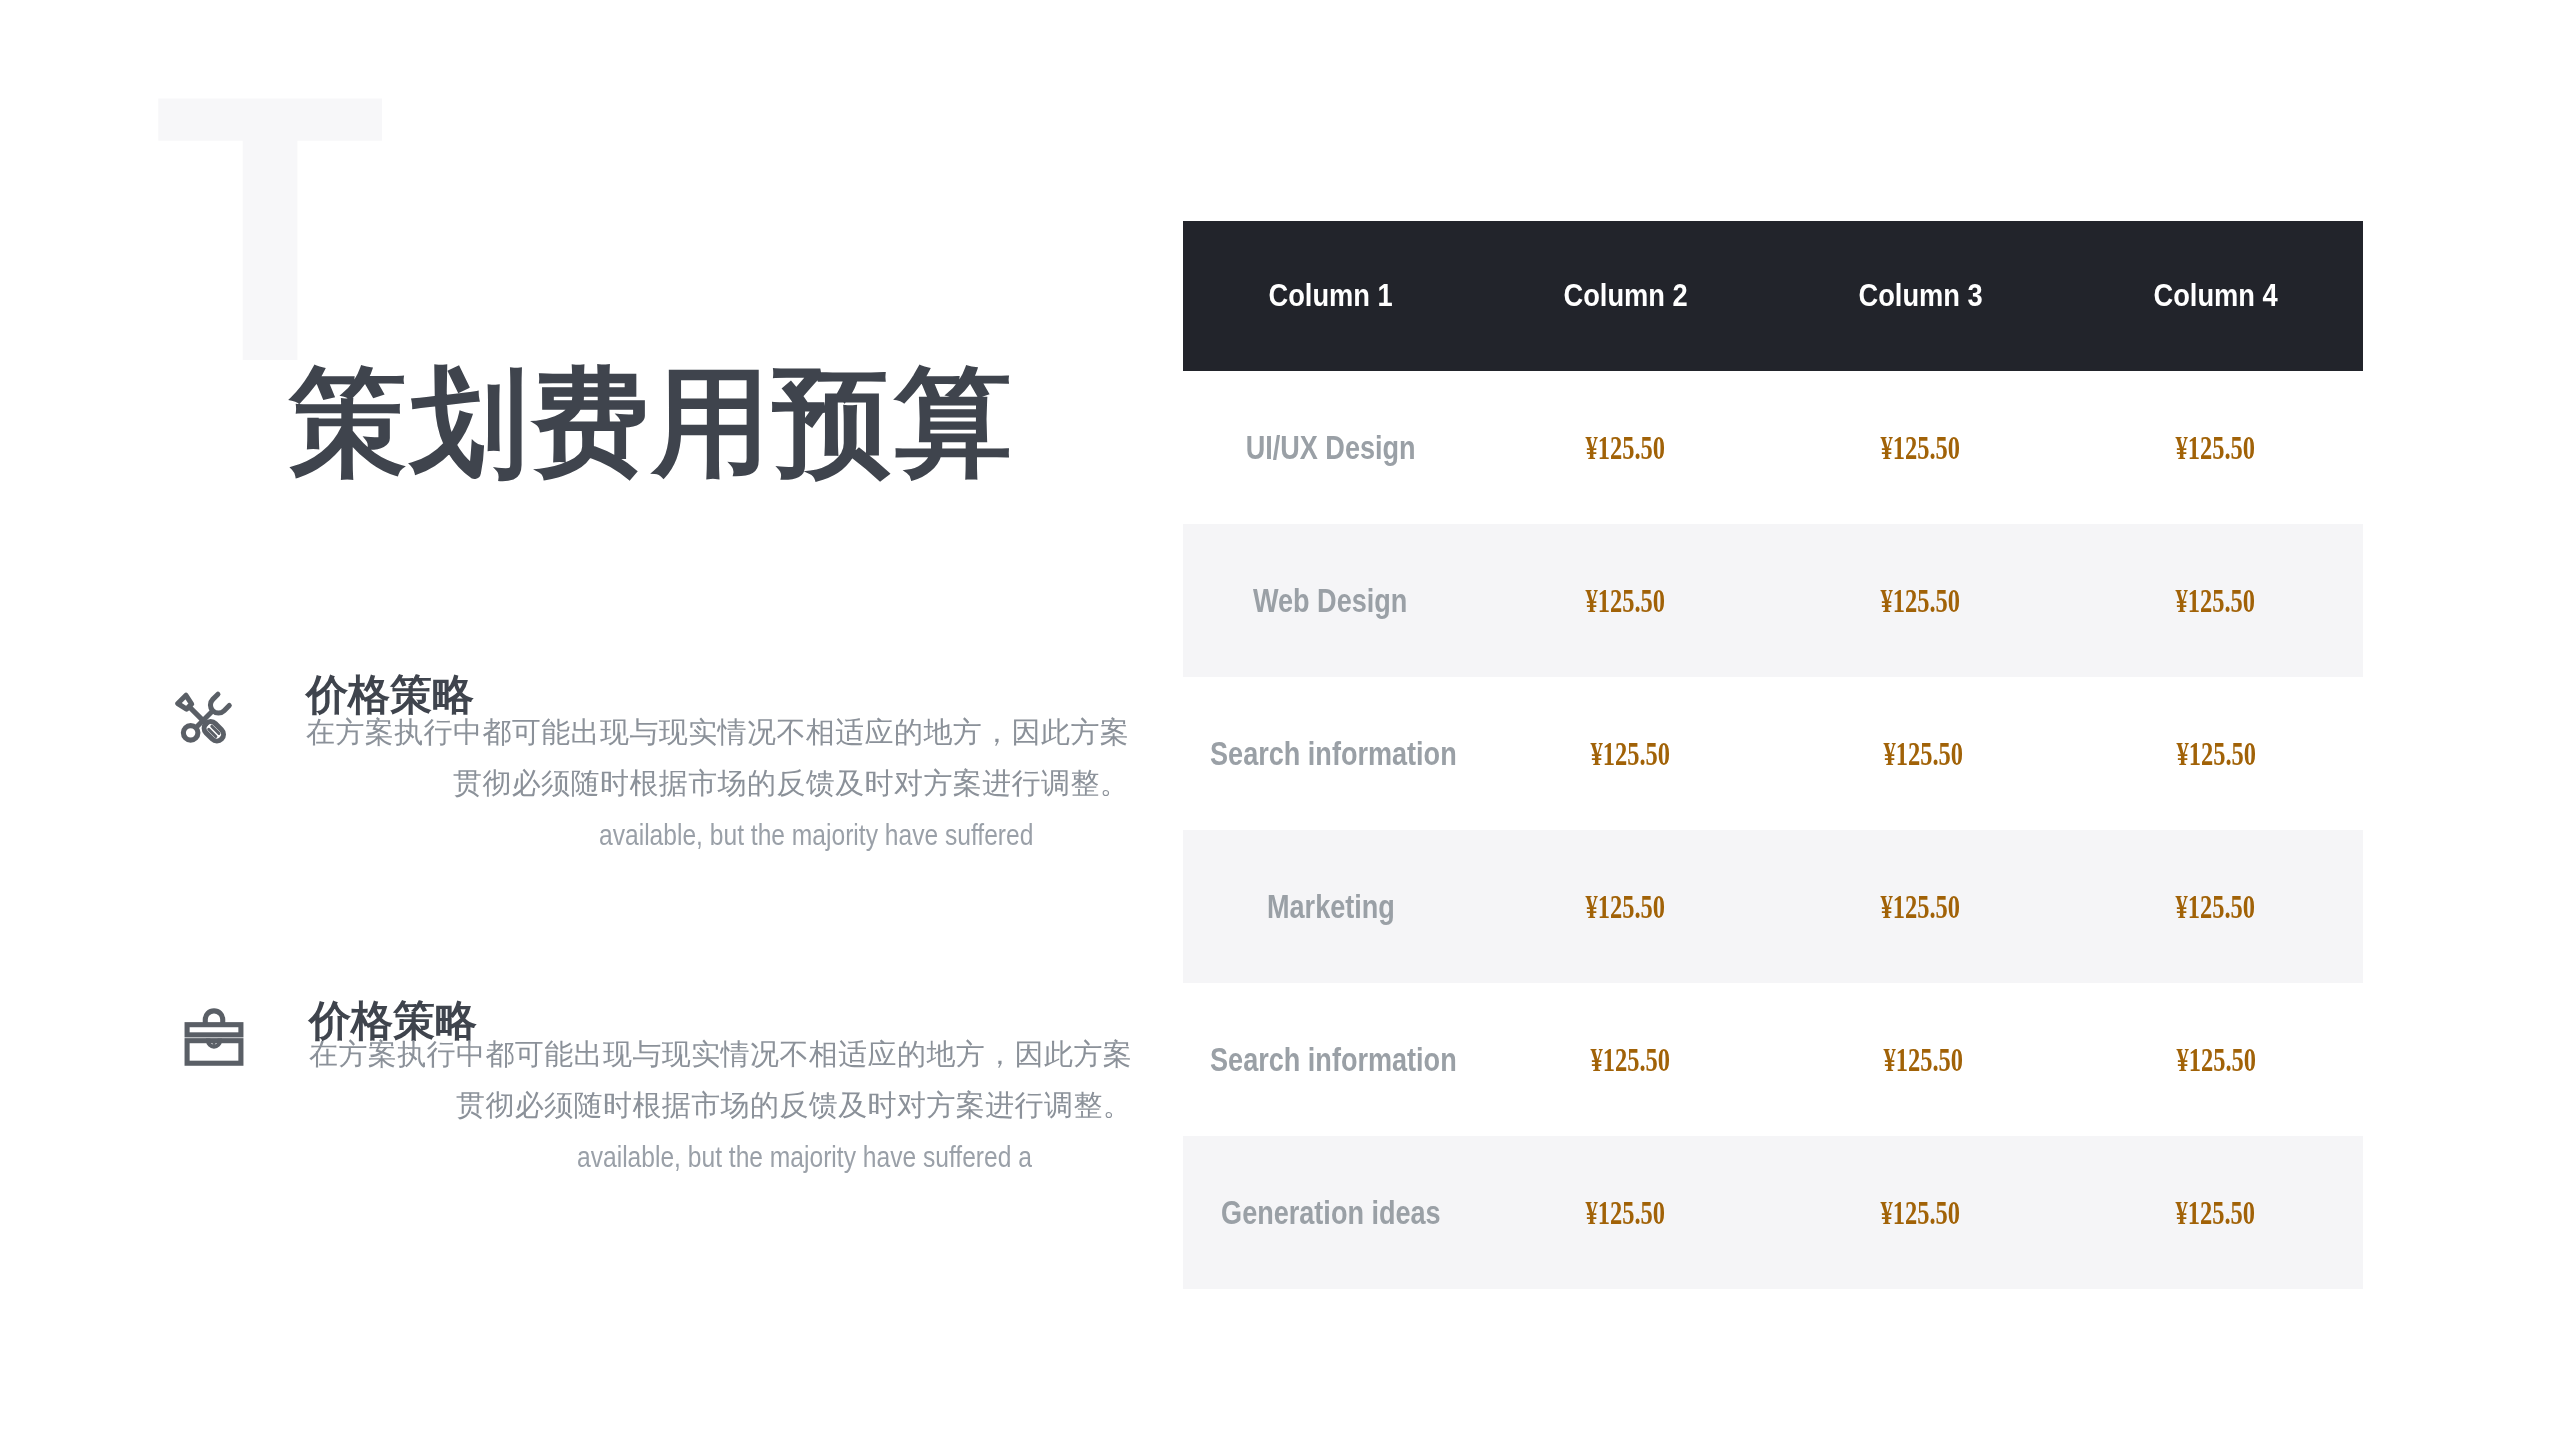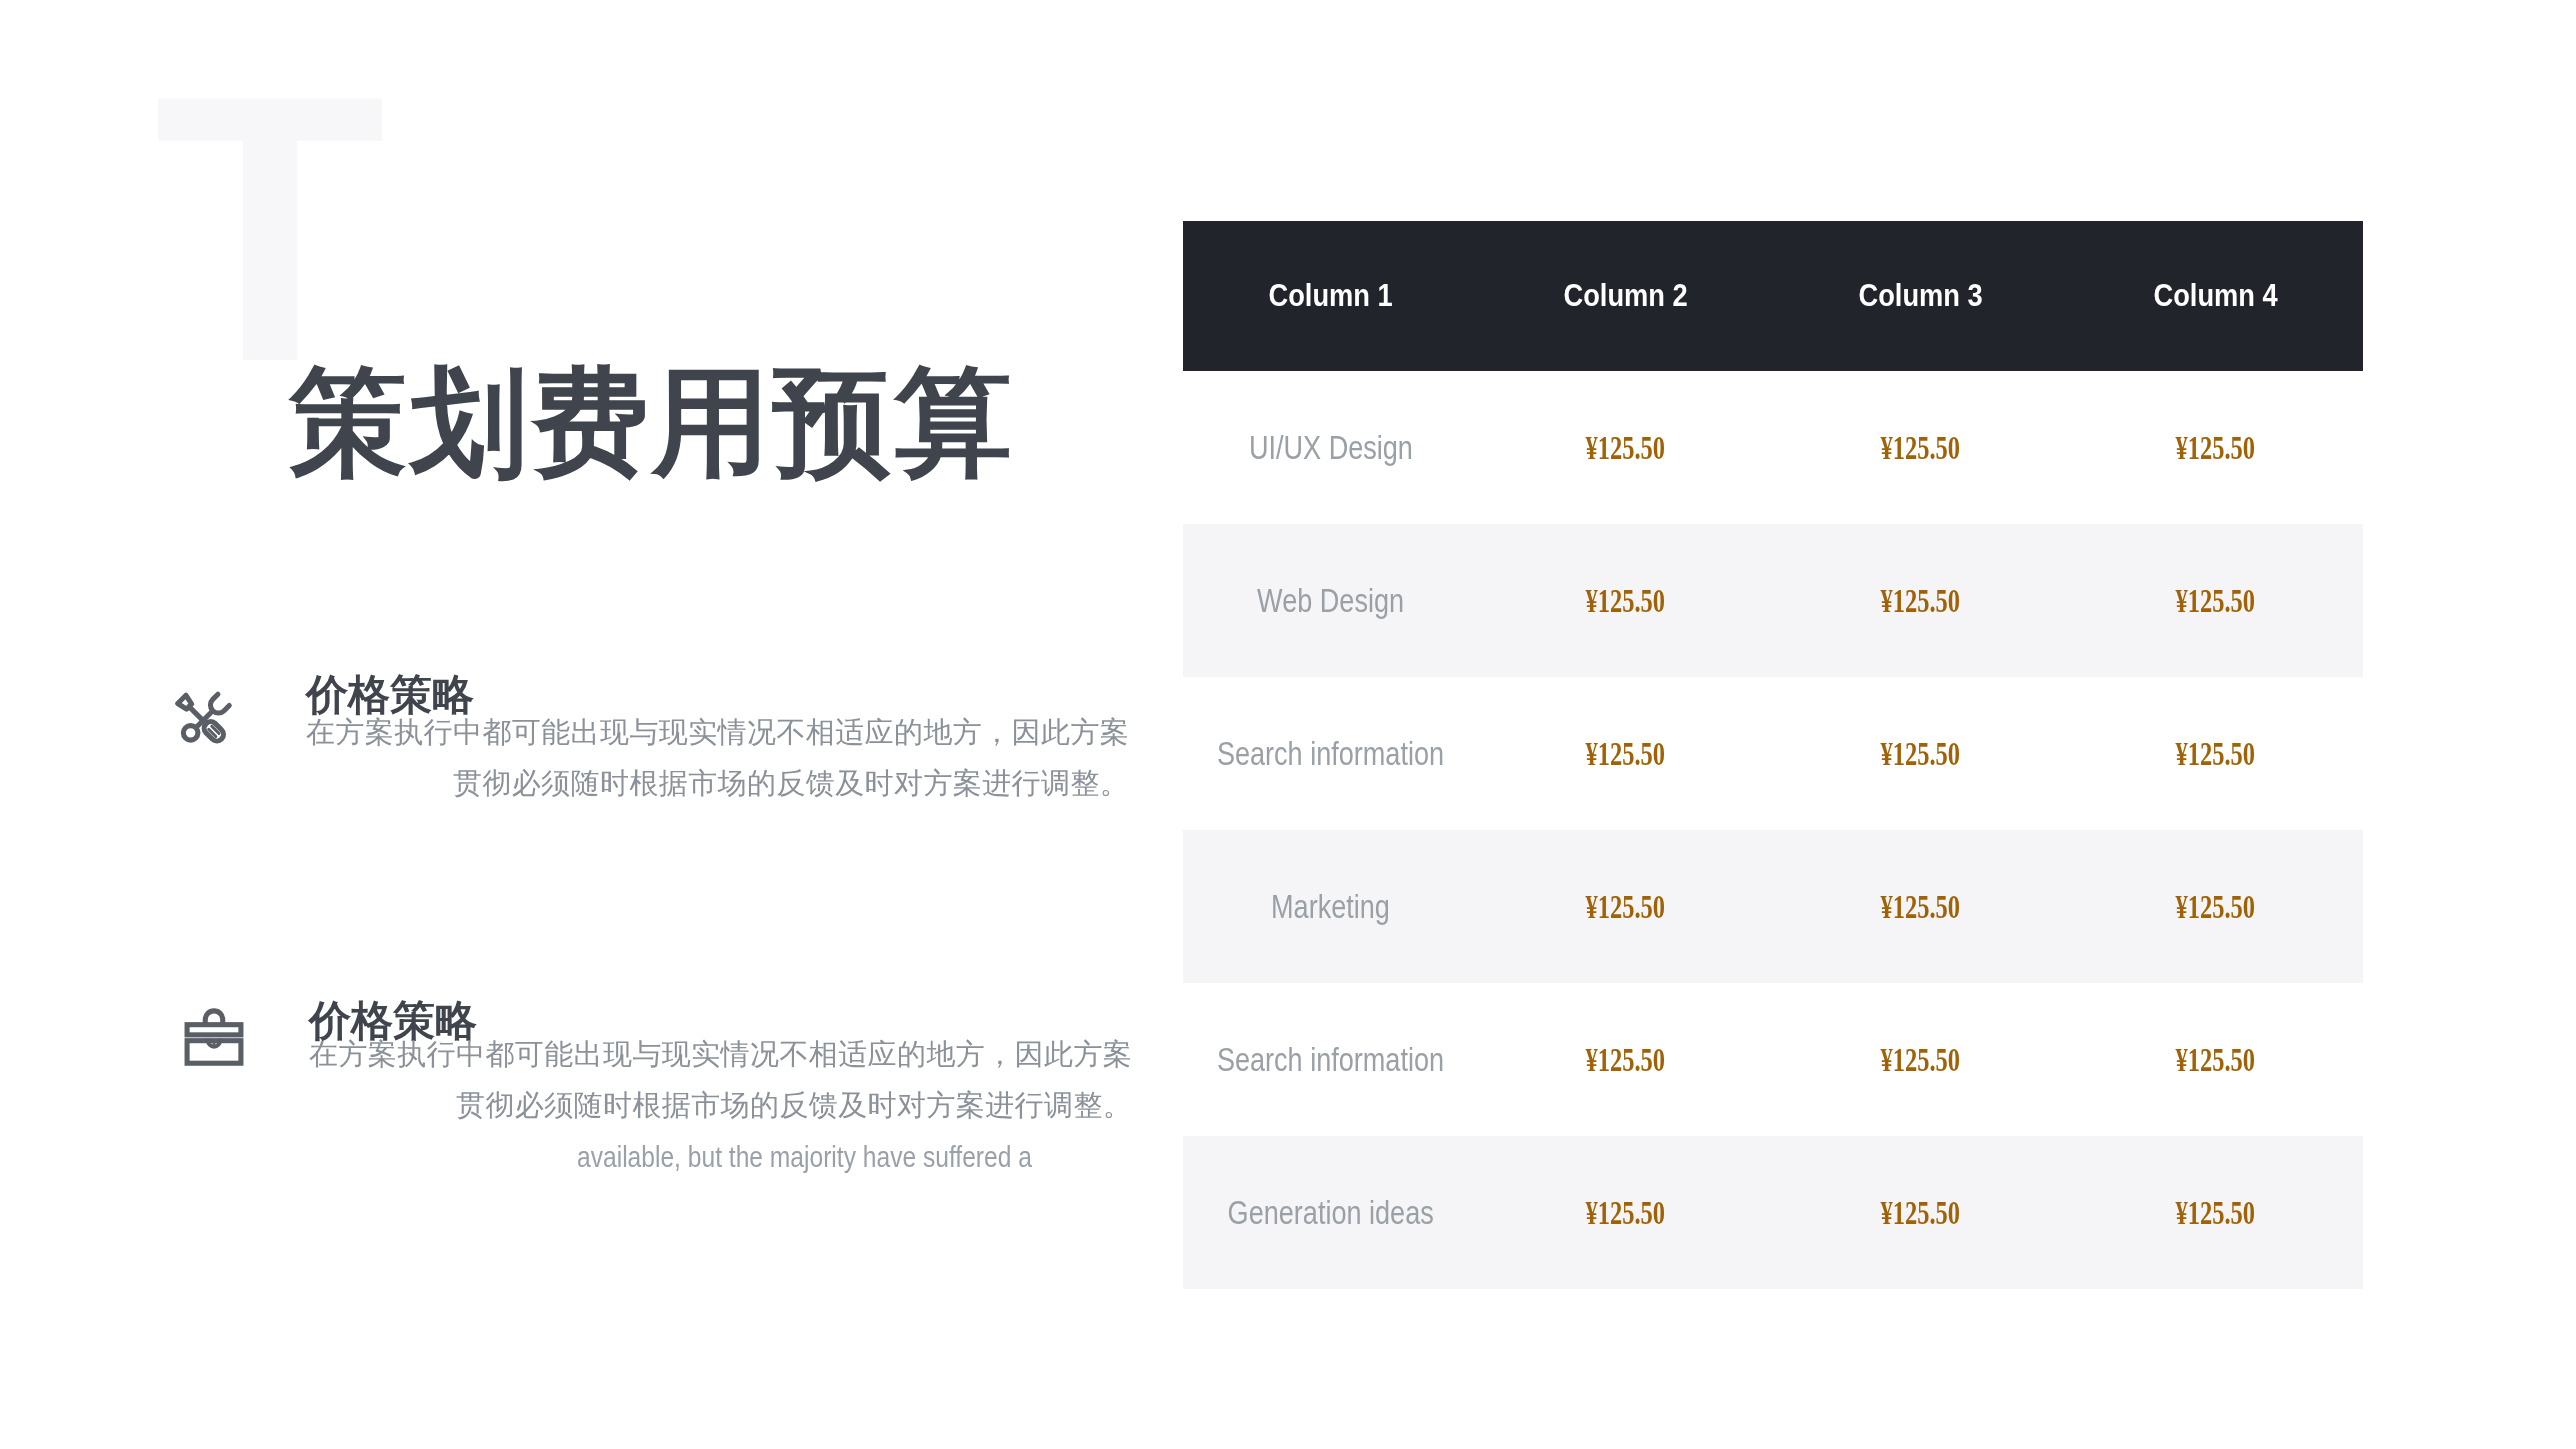--- a/index.html
+++ b/index.html
@@ -61,21 +61,21 @@
     flex:1; text-align:center; color:#ffffff;
     font-size:31px; font-weight:700;
   }
   .th .cx-h {
     display:inline-block; transform:scaleX(0.88); transform-origin:center;
     white-space:nowrap;
   }
   .t-row { display:flex; height:153px; align-items:center; background:#ffffff; }
   .t-row.alt { background:#f5f5f7; }
   .t-row .cell { flex:1; text-align:center; }
-  .cell-label { color:#9aa0a6; font-size:33px; font-weight:400; }
+  .cell-label { color:#9aa0a6; font-size:33px; font-weight:700; }
   .cell-label .cx-l {
     display:inline-block; transform:scaleX(0.82); transform-origin:center;
     white-space:nowrap;
   }
   .cell-value { color:#a16207; font-size:34px; font-weight:700;font-family:Liberation Serif, serif; }
   .cell-value .cx-v {
     display:inline-block; transform:scaleX(0.72); transform-origin:center;
     white-space:nowrap;
   }
 </style>
@@ -100,20 +100,21 @@
       <g transform="rotate(45 48 46)">
         <path d="M37 6 v10 a11 11 0 0 0 22 0 V6"></path>
         <path d="M48 28 V58"></path>
         <circle cx="48" cy="70" r="10"></circle>
       </g>
     </svg>
   </div>
   <div class="feature-body b1">
     <div class="zh-line">在方案执行中都可能出现与现实情况不相适应的地方，因此方案</div>
     <div class="zh-line">贯彻必须随时根据市场的反馈及时对方案进行调整。</div>
+    <div><span class="en-line">available, but the majority have suffered</span></div>
   </div>
 
   <h2 class="feature-heading h2">价格策略</h2>
   <div class="feature-icon icon2">
     <svg viewBox="0 0 88 82" fill="none" stroke="#5a5f66" stroke-width="7" stroke-linecap="square">
       <path d="M32 18 v-3 a12 12 0 0 1 24 0 v3"></path>
       <rect x="7" y="22" width="74" height="14"></rect>
       <rect x="7" y="44" width="74" height="31"></rect>
       <path d="M36 44 a8 8 0 0 0 16 0" stroke-width="6"></path>
       <circle cx="44" cy="48" r="2" fill="#5a5f66" stroke="none"></circle>

